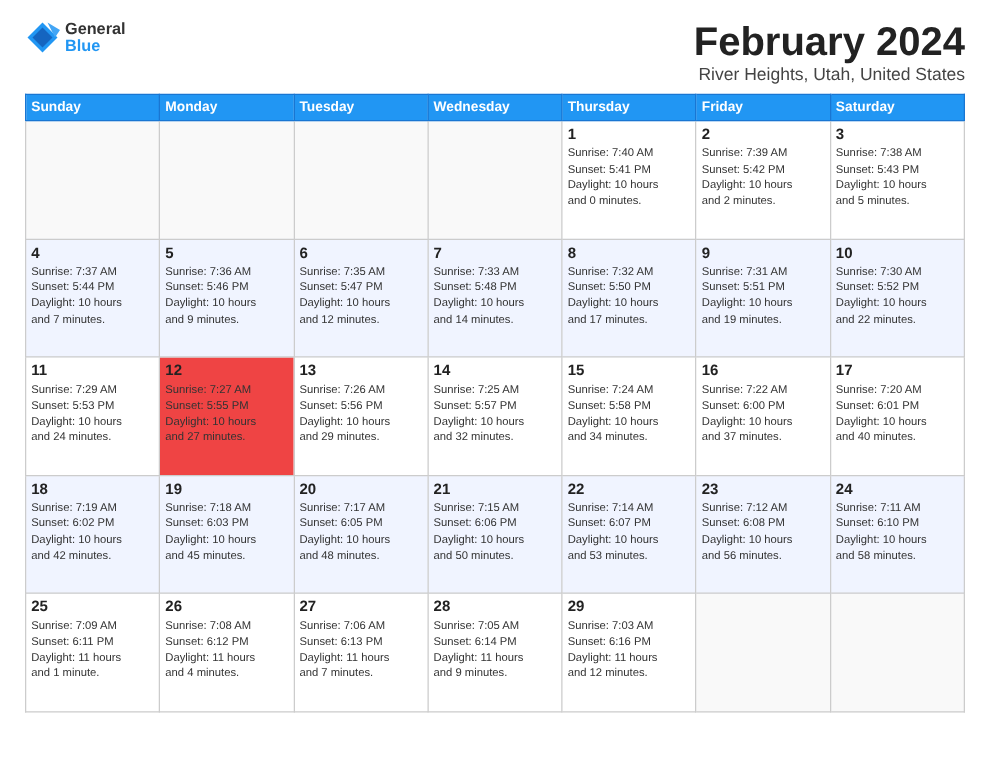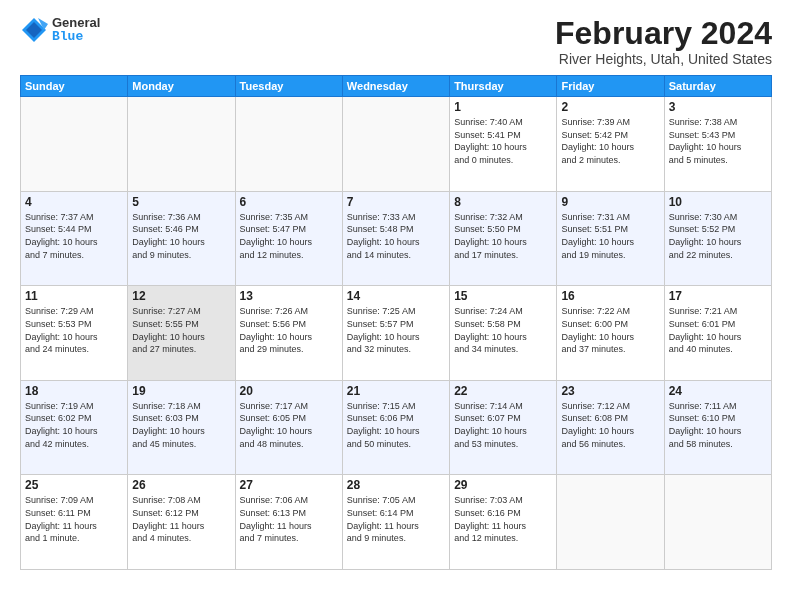--- a/index.html
+++ b/index.html
@@ -35,21 +35,20 @@
     }
     .logo-general {
       font-size: 13px;
       font-weight: bold;
       color: #333;
     }
     .logo-blue {
       font-size: 13px;
       font-weight: bold;
       color: #2196F3;
-      font-family: Liberation Mono, monospace;
     }
     .logo-icon {
       width: 28px;
       height: 28px;
     }
     .title-block {
       text-align: right;
     }
     .title-block h1 {
       font-size: 32px;
@@ -216,21 +215,21 @@
           </td>
         </tr>
         <tr>
           <td style="background: rgb(255, 255, 255);">
             <span class="day-num">11</span>
             <div class="day-detail" style="white-space: pre-line;">Sunrise: 7:29 AM
 Sunset: 5:53 PM
 Daylight: 10 hours
 and 24 minutes.</div>
           </td>
-          <td style="background: #e5e5e5;">
+          <td style="background: #ef4444;">
             <span class="day-num">12</span>
             <div class="day-detail" style="white-space: pre-line;">Sunrise: 7:27 AM
 Sunset: 5:55 PM
 Daylight: 10 hours
 and 27 minutes.</div>
           </td>
           <td style="background: rgb(255, 255, 255);">
             <span class="day-num">13</span>
             <div class="day-detail" style="white-space: pre-line;">Sunrise: 7:26 AM
 Sunset: 5:56 PM
@@ -253,21 +252,21 @@
           </td>
           <td style="background: rgb(255, 255, 255);">
             <span class="day-num">16</span>
             <div class="day-detail" style="white-space: pre-line;">Sunrise: 7:22 AM
 Sunset: 6:00 PM
 Daylight: 10 hours
 and 37 minutes.</div>
           </td>
           <td style="background: rgb(255, 255, 255);">
             <span class="day-num">17</span>
-            <div class="day-detail" style="white-space: pre-line;">Sunrise: 7:21 AM
+            <div class="day-detail" style="white-space: pre-line;">Sunrise: 7:20 AM
 Sunset: 6:01 PM
 Daylight: 10 hours
 and 40 minutes.</div>
           </td>
         </tr>
         <tr>
           <td style="background: rgb(240, 244, 255);">
             <span class="day-num">18</span>
             <div class="day-detail" style="white-space: pre-line;">Sunrise: 7:19 AM
 Sunset: 6:02 PM

